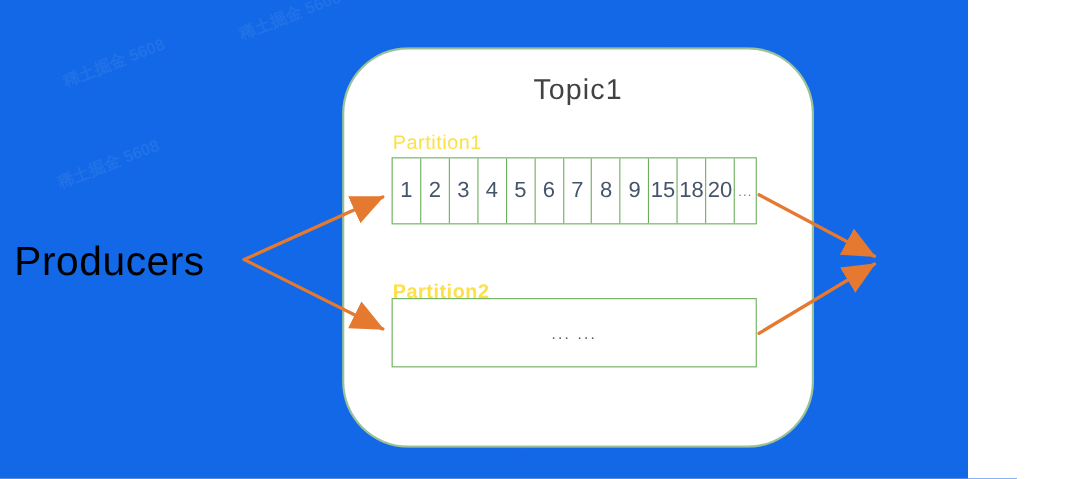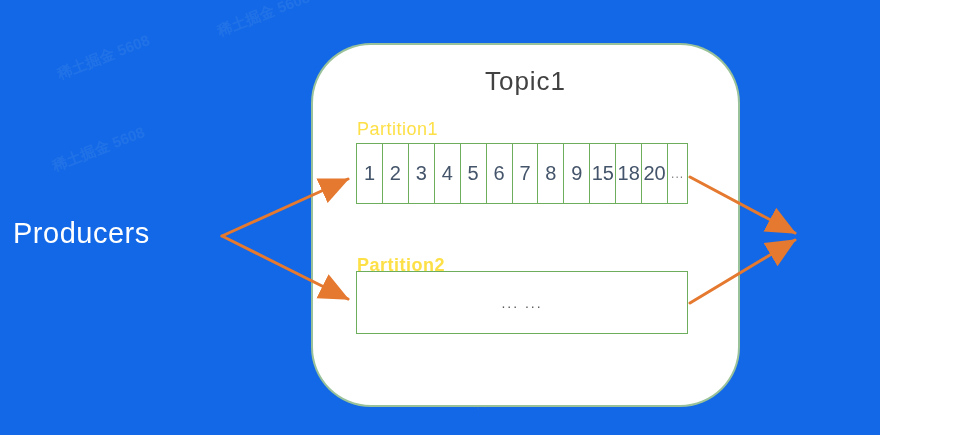--- a/index.html
+++ b/index.html
@@ -80,23 +80,23 @@
     justify-content:center;
   }
   .partition2-content{
     font-size:14px;
     color:#595959;
     letter-spacing:2px;
   }
   
   .side-label{
     position:absolute;
-    font-size:29px;
+    font-size:37px;
     font-weight:300;
-    color:#ffffff;
+    color:#000000;
     letter-spacing:0.5px;
   }
   .producers-label{ left:13px; top:217px; }
   .consumers-label{ left:813px; top:217px; }
   
   .arrows{
     position:absolute;
     left:0;top:0;
     pointer-events:none;
   }

